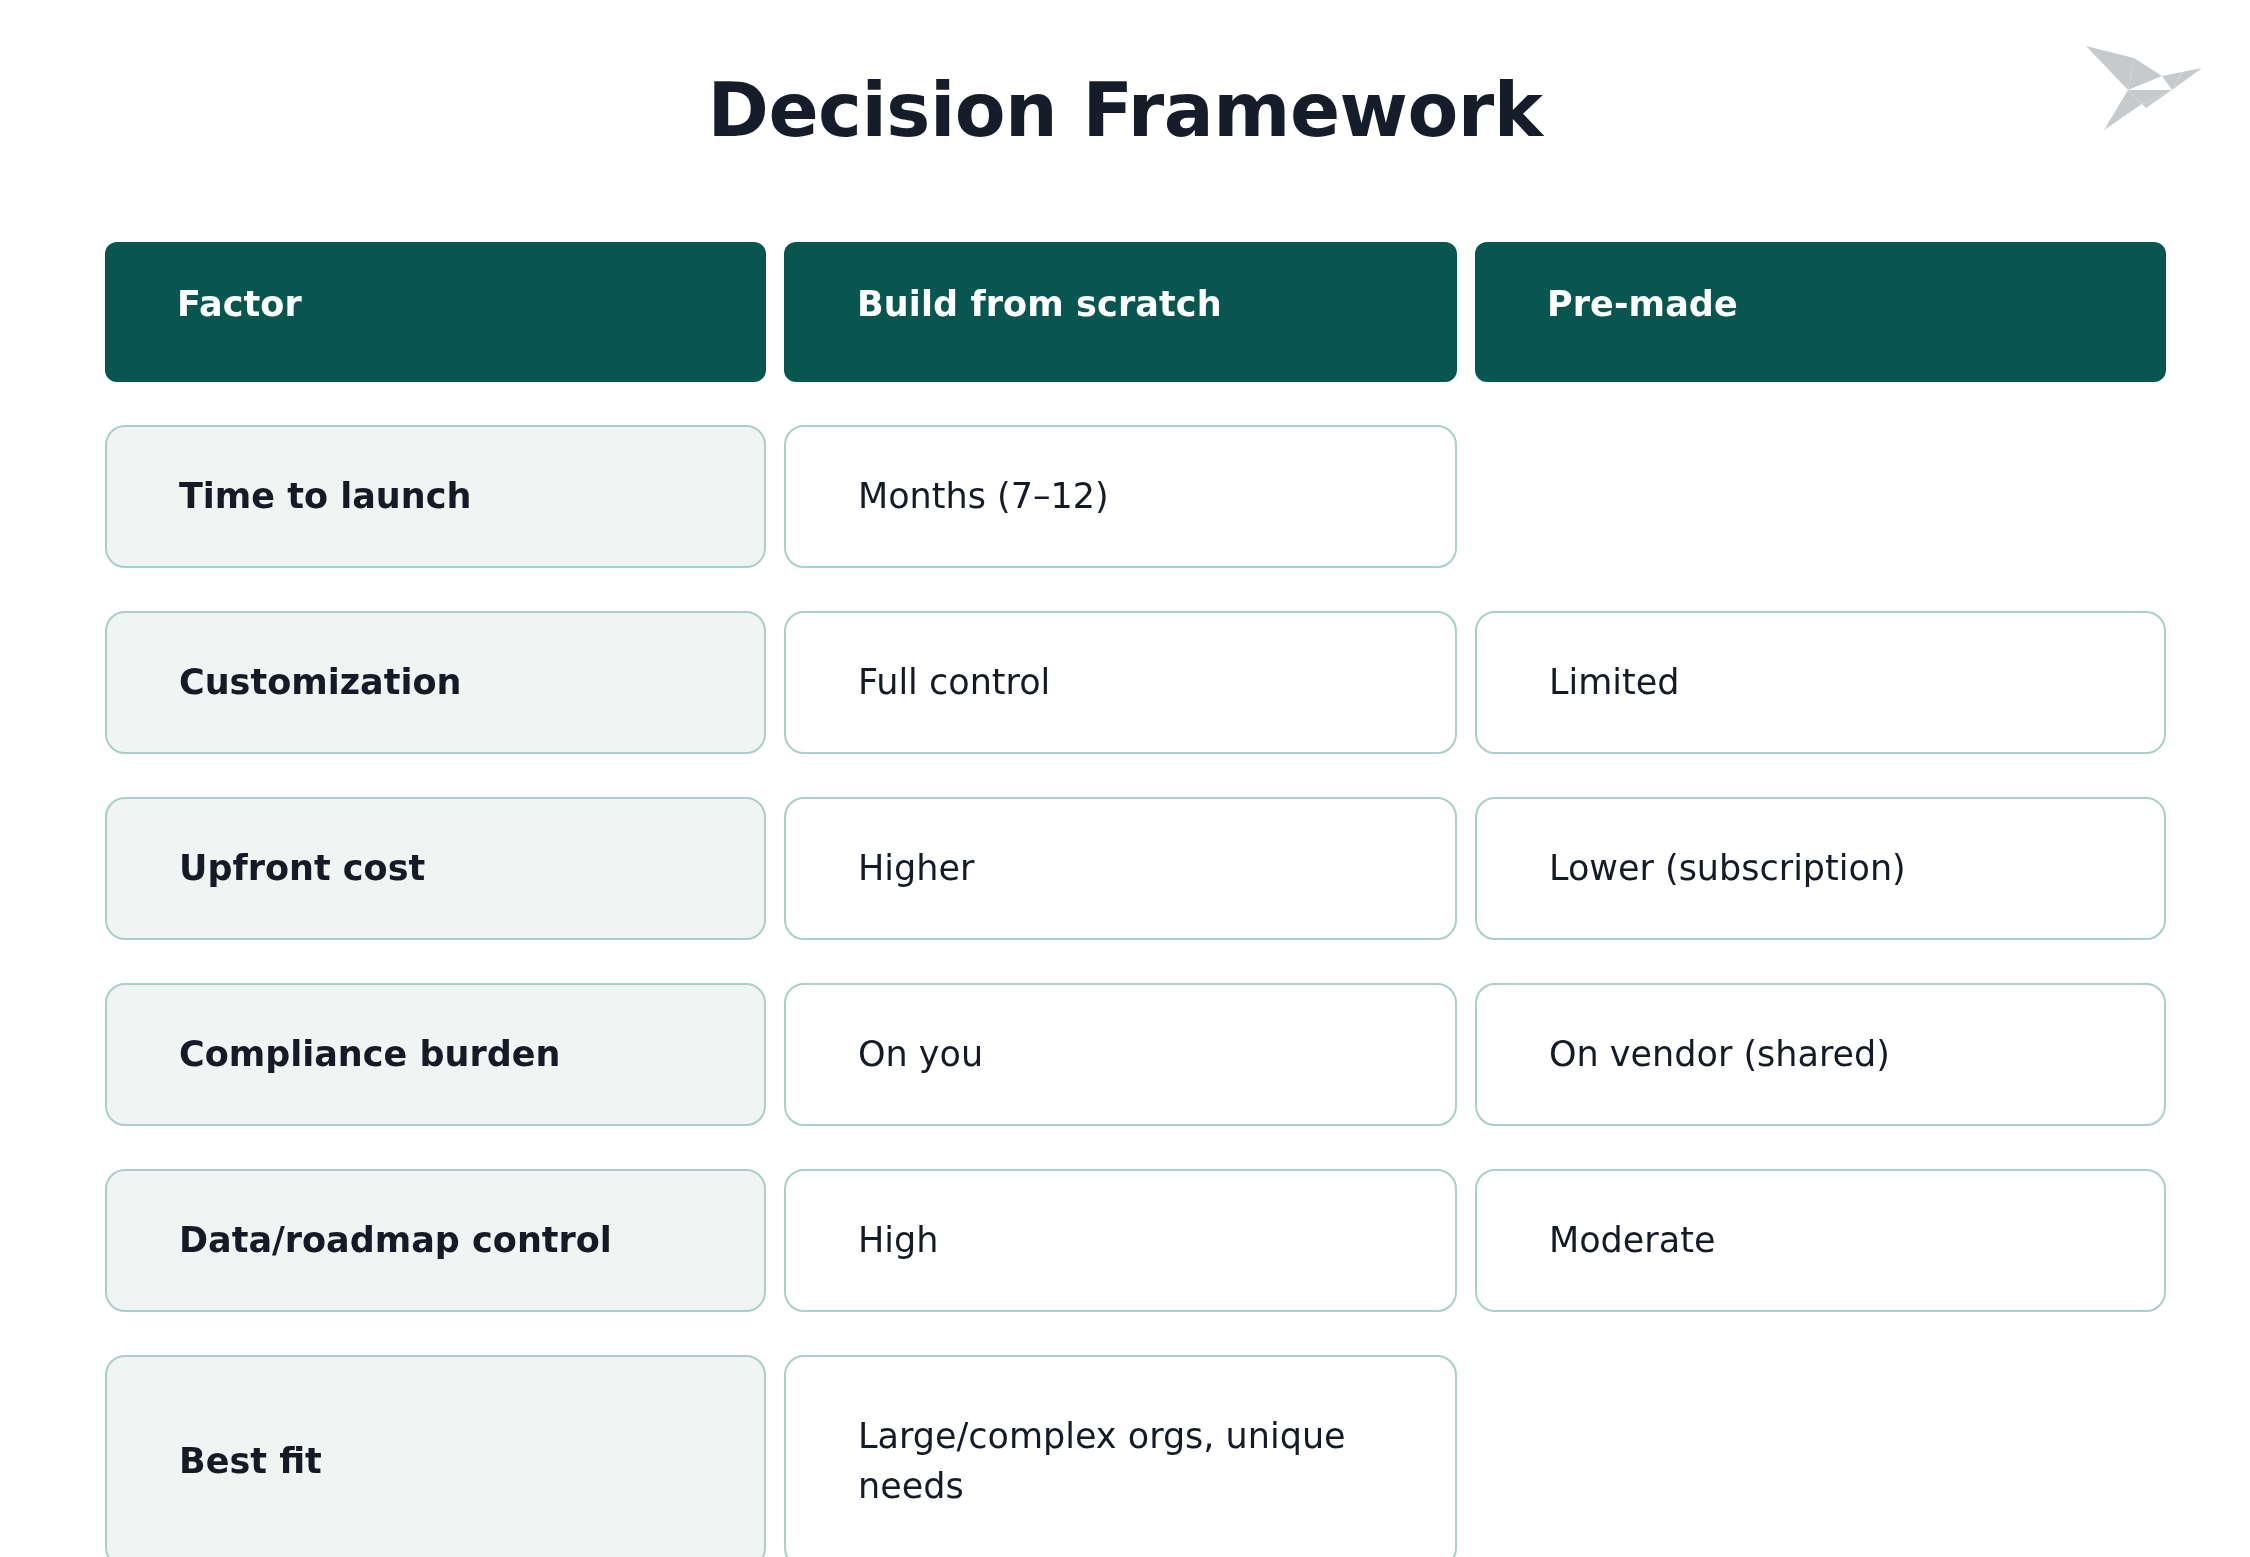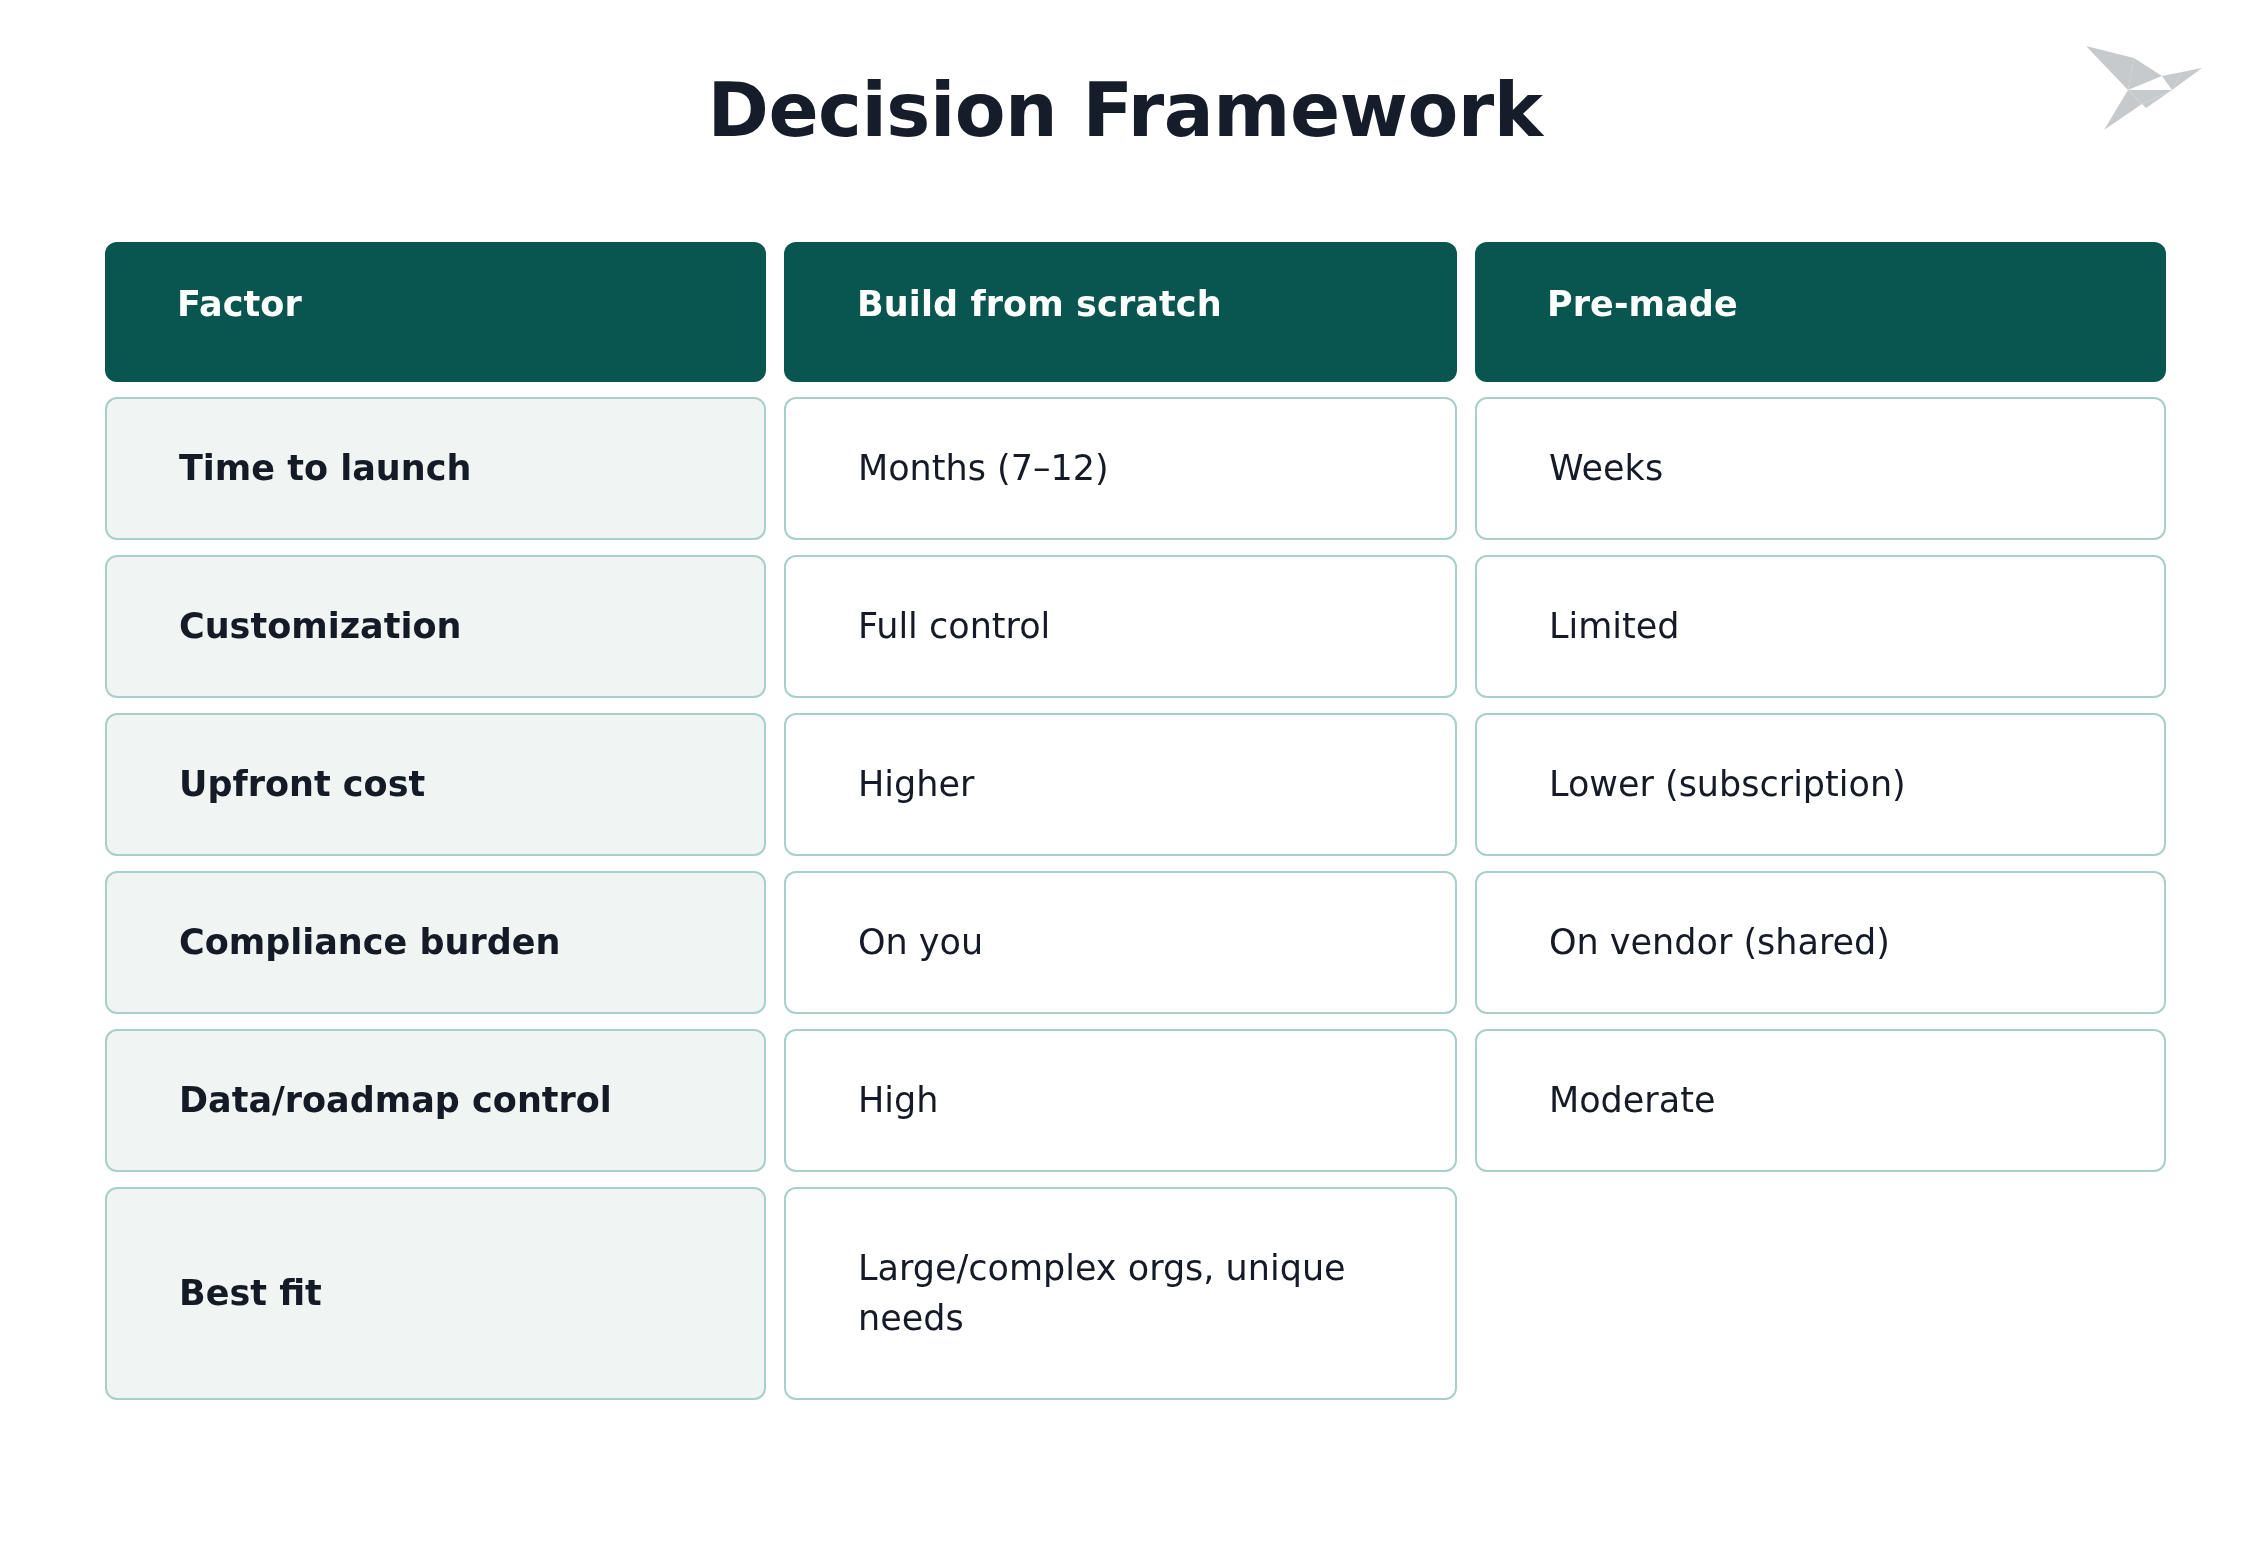--- a/index.html
+++ b/index.html
@@ -79,31 +79,32 @@
     font-size: 35px;
     font-weight: 700;
     letter-spacing: 0.1px;
   }
   .head-cell.build   { padding-left: 73px; }
   .head-cell.premade { padding-left: 72px; }
 
   
   .cell {
     border: 2px solid #a8cfca;
-    border-radius: 12px;
+    border-radius: 20px;
     min-height: 143px;
     display: flex;
     align-items: center;
     padding: 0 46px 0 72px;
     box-sizing: border-box;
     background: #ffffff;
     font-size: 35px;
     font-weight: 400;
     color: #151b26;
     line-height: 1.42;
+    margin-top: 28px;
   }
   .cell.factor {
     background: #f0f5f3;
     font-weight: 700;
   }
   .row.tall .cell { min-height: 213px; }
 
   .cell span { display: block; }
 </style>
 </head>
@@ -141,23 +142,20 @@
       </div>
     </div>
 
     <div class="row">
       <div class="col-factor">
         <div class="cell factor">Time to launch</div>
       </div>
       <div class="col-build">
         <div class="cell">Months (7–12)</div>
       </div>
-      <div class="col-premade">
-        <div class="cell">Weeks</div>
-      </div>
     </div>
 
     <div class="row">
       <div class="col-factor">
         <div class="cell factor">Customization</div>
       </div>
       <div class="col-build">
         <div class="cell">Full control</div>
       </div>
       <div class="col-premade">

